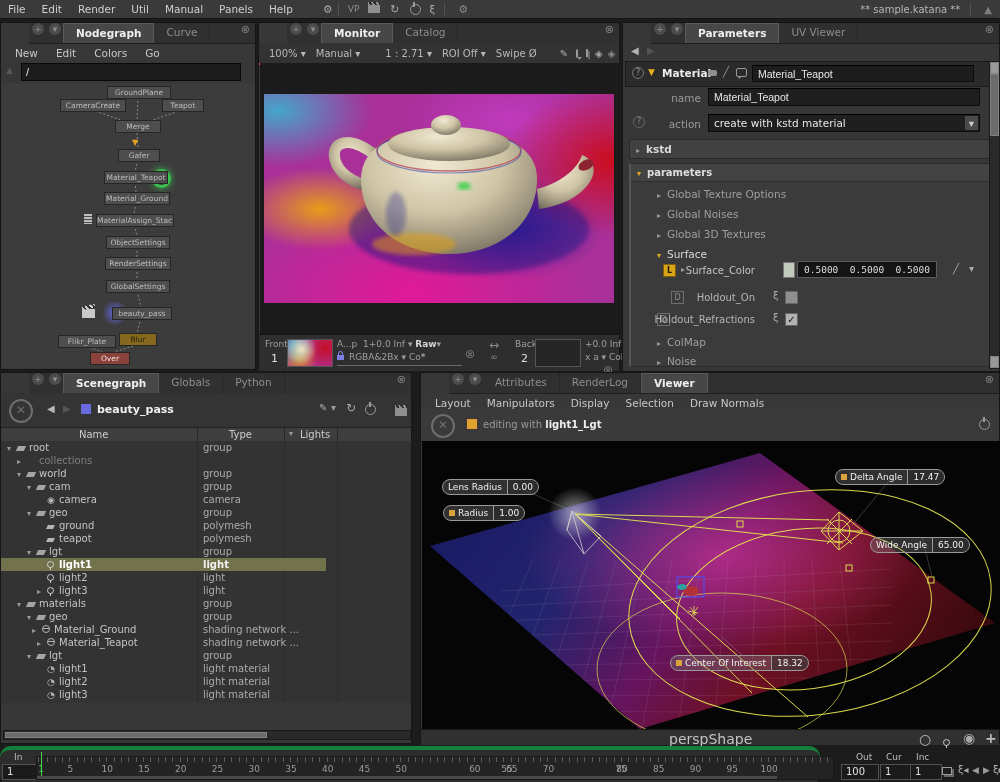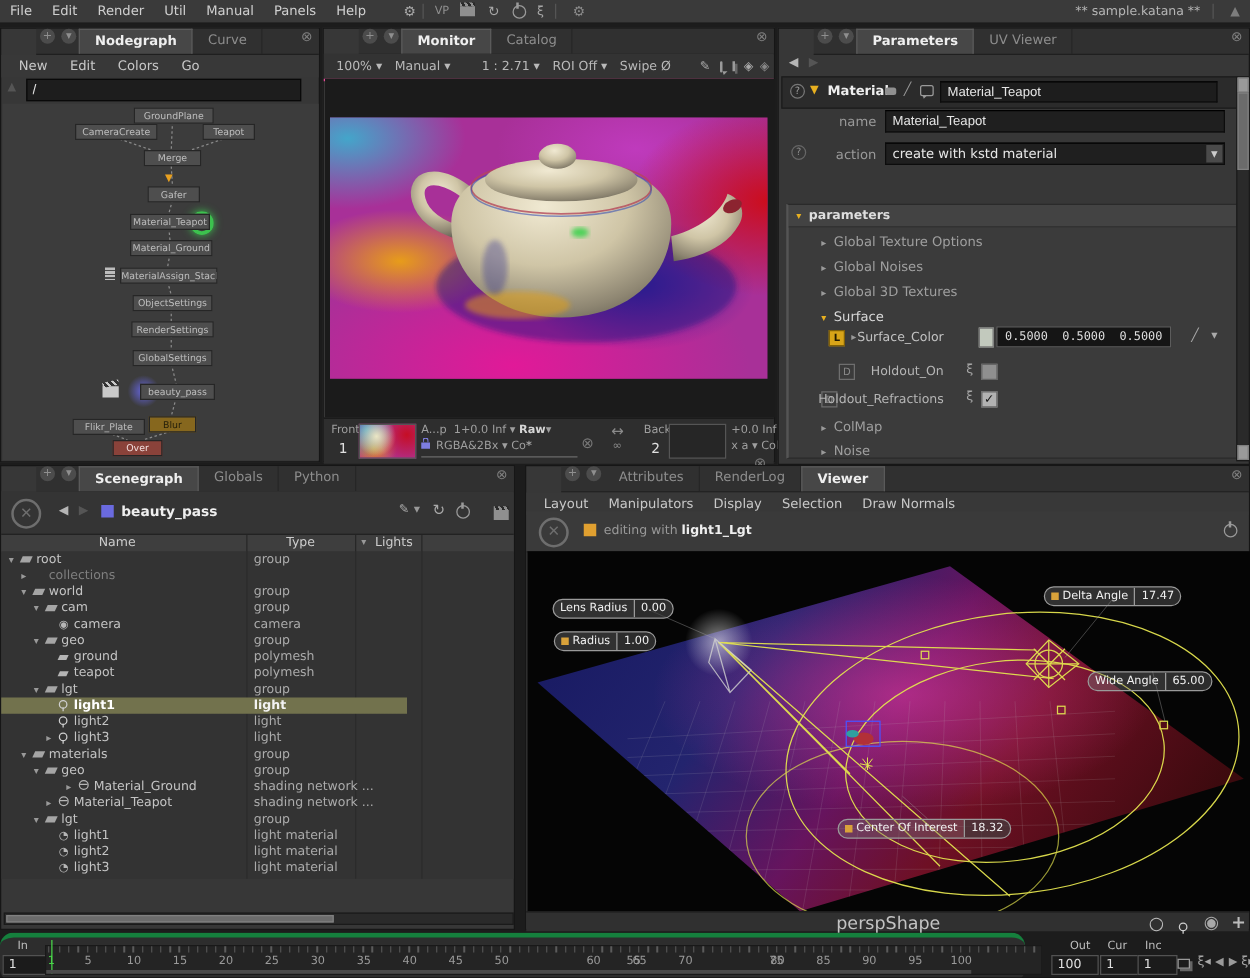--- a/index.html
+++ b/index.html
@@ -309,20 +309,23 @@
       <span class="mag abs" style="left:354px;top:7px;"></span>
     </div>
     <span class="plabel" style="left:20px;top:69px;width:58px;">name</span>
     <input class="pfield abs" style="left: 85px; top: 65px; width: 272px; height: 18px;" value="Material_Teapot">
     <span class="abs" style="left:10px;top:93px;width:10px;height:10px;border:1px solid #666;border-radius:50%;color:#888;font-size:8px;text-align:center;line-height:10px;">?</span>
     <span class="plabel" style="left:20px;top:95px;width:58px;">action</span>
     <div class="pfield abs" style="left:85px;top:91px;width:272px;height:18px;line-height:14px;">
       <span>create with kstd material</span>
       <span class="abs" style="right:1px;top:1px;width:13px;height:14px;background:#4a4a4a;color:#ccc;text-align:center;line-height:14px;">▾</span>
     </div>
+    <div class="secthdr abs" style="left:6px;top:116px;width:348px;">
+      <span class="exp">▸</span><span>kstd</span>
+    </div>
     <div class="abs" style="left:6px;top:140px;width:360px;height:202px;background:#3b3b3b;border:1px solid #2a2a2a;border-left:2px solid #555;">
       <div style="background:#434343;padding:3px 6px;font-weight:bold;color:#ddd;border-bottom:1px solid #2e2e2e;">
         <span class="exp" style="color:#e8b020;">▾</span><span>parameters</span>
       </div>
       <div class="grprow" style="padding:6px 0 0 26px;">
         <span class="exp">▸</span><span>Global Texture Options</span></div>
       <div class="grprow" style="padding:8px 0 0 26px;">
         <span class="exp">▸</span><span>Global Noises</span></div>
       <div class="grprow" style="padding:8px 0 0 26px;">
         <span class="exp">▸</span><span>Global 3D Textures</span></div>
@@ -407,21 +410,21 @@
         <div class="sg-row" style="padding-left: 36px;"><span class="exp"></span><span class="ticon">◉</span><span>camera</span><span class="typ">camera</span></div>
         <div class="sg-row" style="padding-left: 26px;"><span class="exp">▾</span><span class="ticon"><span class="ti-group"></span></span><span>geo</span><span class="typ">group</span></div>
         <div class="sg-row" style="padding-left: 36px;"><span class="exp"></span><span class="ticon"><span class="ti-mesh"></span></span><span>ground</span><span class="typ">polymesh</span></div>
         <div class="sg-row" style="padding-left: 36px;"><span class="exp"></span><span class="ticon"><span class="ti-mesh"></span></span><span>teapot</span><span class="typ">polymesh</span></div>
         <div class="sg-row" style="padding-left: 26px;"><span class="exp">▾</span><span class="ticon"><span class="ti-group"></span></span><span>lgt</span><span class="typ">group</span></div>
         <div class="sg-row sel" style="padding-left: 36px;"><span class="exp"></span><span class="ticon"><span class="ti-light"></span></span><span>light1</span><span class="typ">light</span></div>
         <div class="sg-row" style="padding-left: 36px;"><span class="exp"></span><span class="ticon"><span class="ti-light"></span></span><span>light2</span><span class="typ">light</span></div>
         <div class="sg-row" style="padding-left: 36px;"><span class="exp">▸</span><span class="ticon"><span class="ti-light"></span></span><span>light3</span><span class="typ">light</span></div>
         <div class="sg-row" style="padding-left: 16px;"><span class="exp">▾</span><span class="ticon"><span class="ti-group"></span></span><span>materials</span><span class="typ">group</span></div>
         <div class="sg-row" style="padding-left: 26px;"><span class="exp">▾</span><span class="ticon"><span class="ti-group"></span></span><span>geo</span><span class="typ">group</span></div>
-        <div class="sg-row" style="padding-left: 52px;"><span class="exp">▸</span><span class="ticon"><span class="ti-mat"></span></span><span>Material_Ground</span><span class="typ">shading network ...</span></div>
+        <div class="sg-row" style="padding-left: 31px;"><span class="exp">▸</span><span class="ticon"><span class="ti-mat"></span></span><span>Material_Ground</span><span class="typ">shading network ...</span></div>
         <div class="sg-row" style="padding-left: 36px;"><span class="exp">▸</span><span class="ticon"><span class="ti-mat"></span></span><span>Material_Teapot</span><span class="typ">shading network ...</span></div>
         <div class="sg-row" style="padding-left: 26px;"><span class="exp">▾</span><span class="ticon"><span class="ti-group"></span></span><span>lgt</span><span class="typ">group</span></div>
         <div class="sg-row" style="padding-left: 36px;"><span class="exp"></span><span class="ticon">◔</span><span>light1</span><span class="typ">light material</span></div>
         <div class="sg-row" style="padding-left: 36px;"><span class="exp"></span><span class="ticon">◔</span><span>light2</span><span class="typ">light material</span></div>
         <div class="sg-row" style="padding-left: 36px;"><span class="exp"></span><span class="ticon">◔</span><span>light3</span><span class="typ">light material</span></div>
       </div>
     <div class="sbar" style="left:2px;bottom:3px;width:406px;height:8px;">
       <div class="sthumb" style="left:1px;top:1px;width:260px;height:4px;"></div>
     </div>
   </div>

